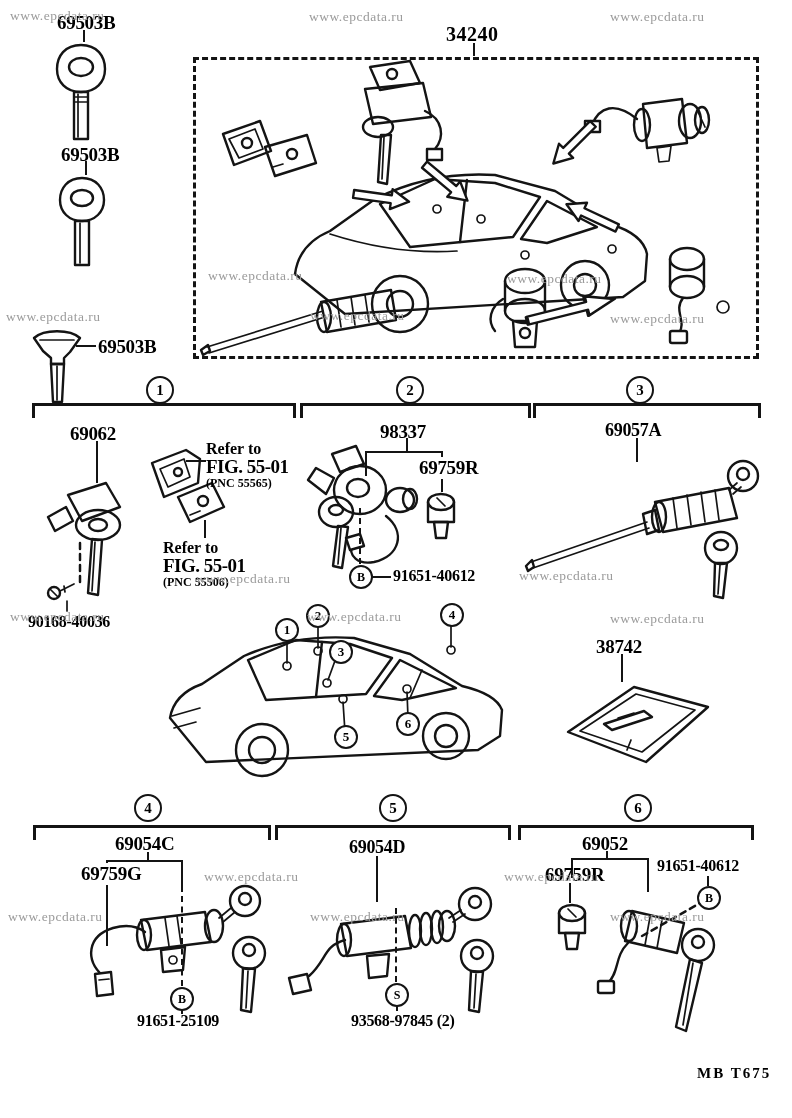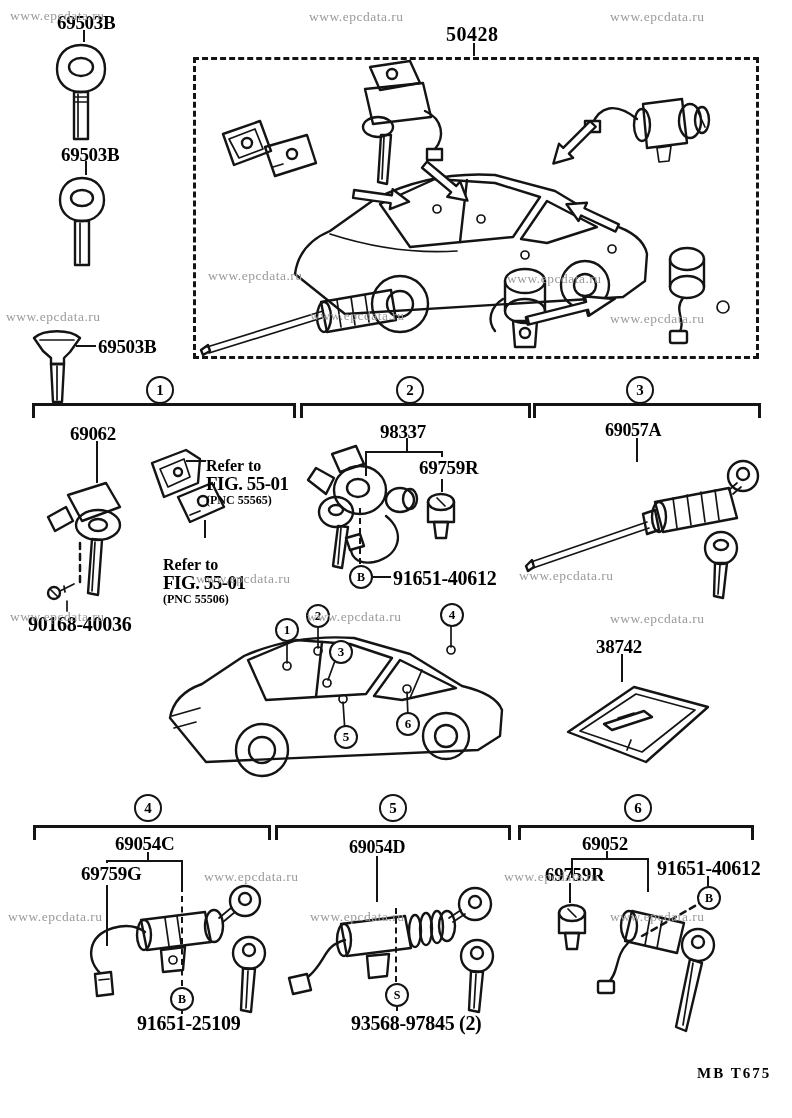--- a/index.html
+++ b/index.html
@@ -1,30 +1,30 @@
 <!DOCTYPE html>
 <html><head>
 <meta charset="utf-8">
 <style>
   html,body{margin:0;padding:0;background:#fff;}
   #canvas{position:relative;width:792px;height:1118px;background:#fff;overflow:hidden;
           font-family:Liberation Serif, serif;color:#000;}
   .wm{position:absolute;color:#9b9b9b;font-size:13.5px;letter-spacing:.5px;white-space:nowrap;z-index:6;}
   .pl{position:absolute;font-weight:bold;font-size:19px;letter-spacing:-.3px;white-space:nowrap;z-index:4;}
-  .fs15{font-size:15px;} .fs16{font-size:20px;} .fs18{font-size:18px;} .fs20{font-size:20px;letter-spacing:.5px;}
+  .fs15{font-size:15px;} .fs16{font-size:16px;} .fs18{font-size:18px;} .fs20{font-size:20px;letter-spacing:.5px;}
   .ln{position:absolute;background:#141414;width:2px;z-index:3;}
   .lnh{position:absolute;background:#141414;height:2px;z-index:3;}
   .dashv{position:absolute;width:0;border-left:2.5px dashed #141414;z-index:3;}
   .brk{position:absolute;height:12px;border-top:3px solid #141414;border-left:3px solid #141414;border-right:3px solid #141414;z-index:3;}
   .cnum{position:absolute;width:24px;height:24px;border:2.5px solid #141414;border-radius:50%;
         display:flex;align-items:center;justify-content:center;font-weight:bold;font-size:15px;background:#fff;z-index:5;}
   .cnum.sm{width:20px;height:20px;font-size:13px;}
   .mkr{position:absolute;width:20px;height:20px;border:2px solid #141414;border-radius:50%;
        display:flex;align-items:center;justify-content:center;font-weight:bold;font-size:12px;background:#fff;z-index:5;}
-  .refer{position:absolute;font-weight:bold;z-index:4;white-space:nowrap;margin-top:17px;}
+  .refer{position:absolute;font-weight:bold;z-index:4;white-space:nowrap;}
   .refer .r1{font-size:16px;line-height:17px;}
   .refer .r2{font-size:19px;line-height:20px;letter-spacing:-.5px;}
   .refer .r3{font-size:12px;line-height:13px;}
   .box{position:absolute;border:3px dashed #141414;z-index:2;}
   svg.draw{position:absolute;overflow:visible;z-index:2;}
   svg.draw *{fill:none;stroke:#141414;stroke-width:2.4;stroke-linecap:round;stroke-linejoin:round;}
   svg.draw .thin{stroke-width:1.7;}
   svg.draw .fillw{fill:#fff;}
   svg.draw .dash{stroke-dasharray:6 5;stroke-width:2.5;}
 </style>
@@ -74,21 +74,21 @@
 
   <svg class="draw" style="left:30px;top:328px" width="55" height="76" viewBox="0 0 55 76">
     <path d="M4,10 C14,1 40,1 50,10 L40,24 L34,30 L34,36 L21,36 L21,30 L13,23 Z"></path>
     <line class="thin" x1="10" y1="12" x2="44" y2="12"></line>
     <path d="M21,36 L34,36 L32,74 L23,74 Z"></path>
     <line class="thin" x1="27" y1="38" x2="27" y2="72"></line>
   </svg>
   <div class="lnh" style="left:76px;top:345px;width:20px"></div>
   <div class="pl" style="left:98px;top:336px">69503B</div>
 
-  <div class="pl fs20" style="left:446px;top:23px">50428</div>
+  <div class="pl fs20" style="left:446px;top:23px">34240</div>
   <div class="ln" style="left:473px;top:43px;height:13px"></div>
   <div class="box" style="left:193px;top:57px;width:560px;height:296px"></div>
 
   <svg class="draw" style="left:195px;top:59px" width="556" height="292" viewBox="0 0 556 292">
     <g>
       <path d="M100,215 Q104,185 135,172 L180,140 Q235,112 300,116 L360,132 L415,165 Q448,175 452,195 L450,222 L428,238 L150,255 Z"></path>
       <path d="M185,145 L240,120 L300,124 L345,138 L318,178 L215,188 Z"></path>
       <line x1="272" y1="121" x2="265" y2="183"></line>
       <path d="M352,142 L402,168 L352,184 L326,180 Z"></path>
       <circle cx="205" cy="245" r="28"></circle>

